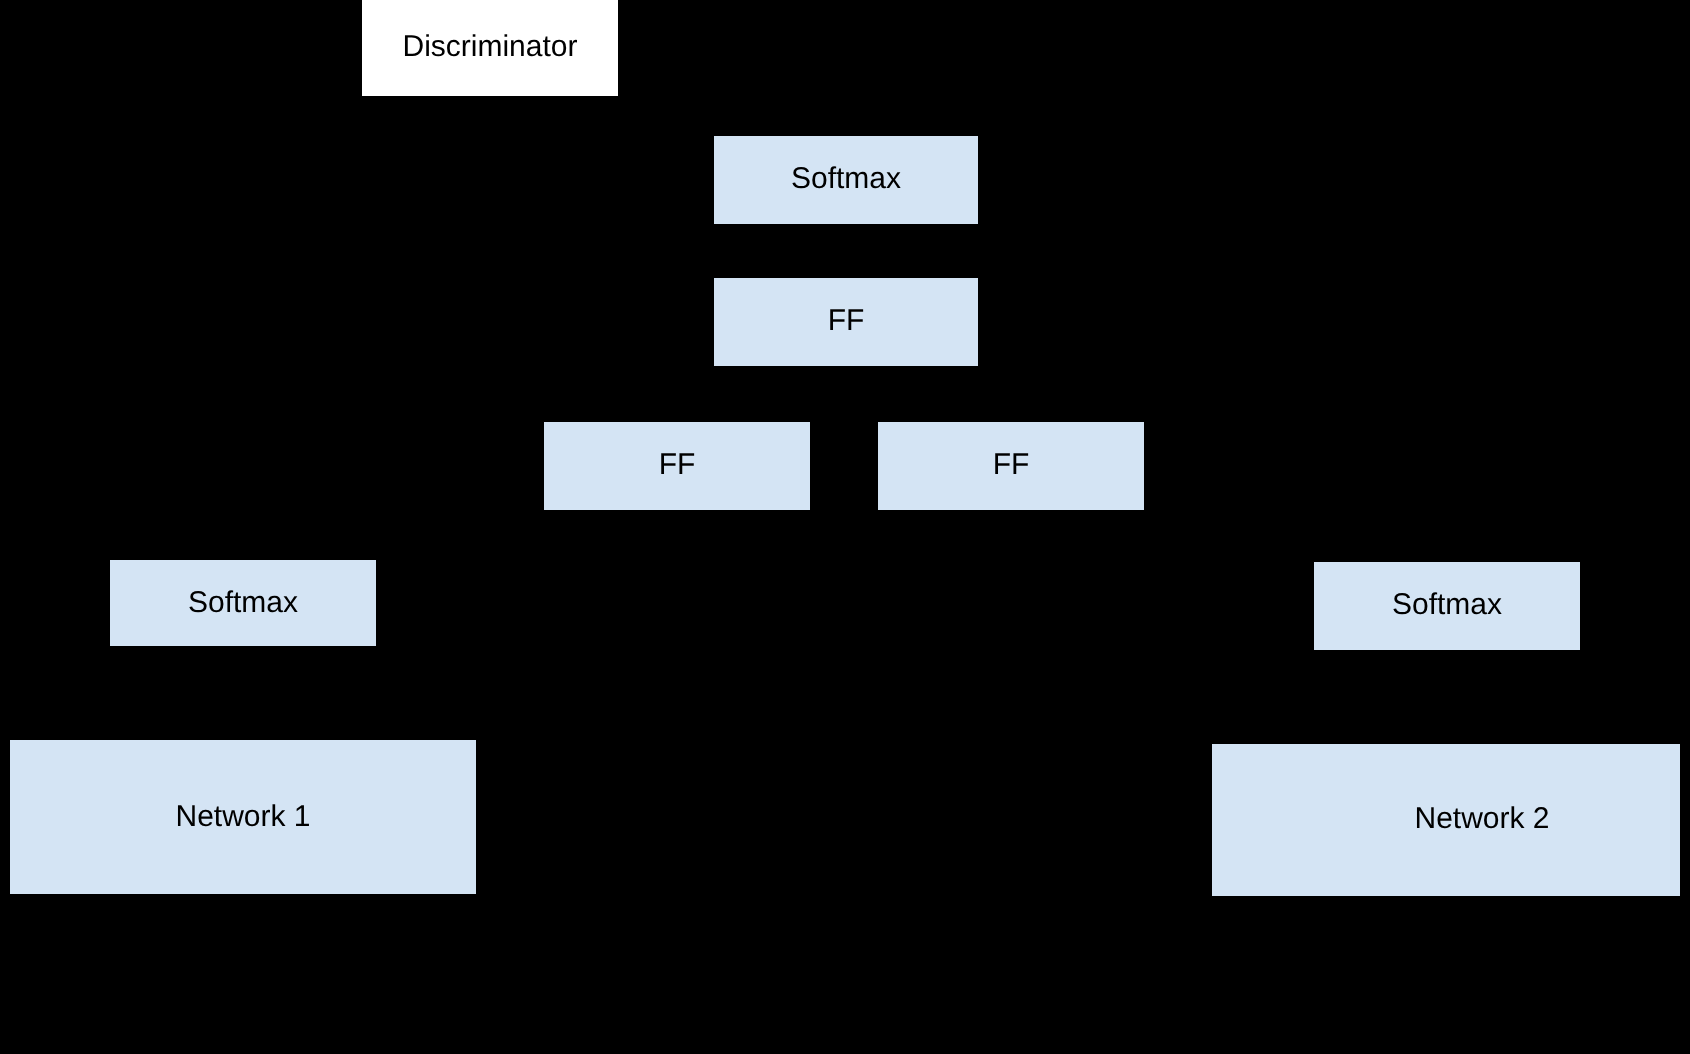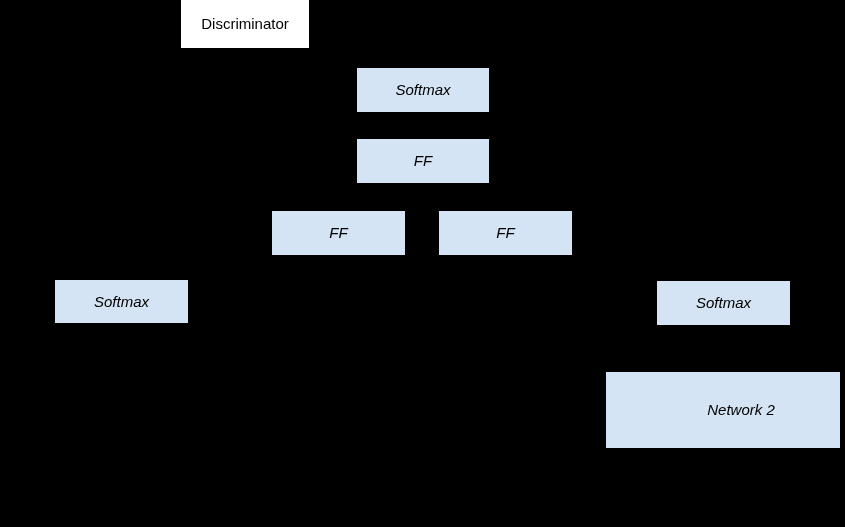--- a/index.html
+++ b/index.html
@@ -28,21 +28,20 @@
     color: #000000;
     line-height: 1.15;
     -webkit-font-smoothing: antialiased;
   }
   .node-label {
     display: block;
     white-space: nowrap;
   }
   .node--blue {
     background: #d4e4f4;
-    font-style: italic;
   }
   .node--white {
     background: #ffffff;
     justify-content: center;
   }
 </style>
 </head>
 <body>
 
 <div id="diagram-canvas" style="width: 845px; height: 527px; background: rgb(0, 0, 0);">
@@ -68,18 +67,21 @@
   </div>
 
   <div class="node node--blue" style="left: 55px; top: 280px; width: 133px; height: 43px; background: rgb(212, 228, 244); font-size: 15px;">
     <span class="node-label">Softmax</span>
   </div>
 
   <div class="node node--blue" style="left: 657px; top: 281px; width: 133px; height: 44px; background: rgb(212, 228, 244); font-size: 15px;">
     <span class="node-label">Softmax</span>
   </div>
 
+  <div class="node node--blue" style="left: 5px; top: 370px; width: 233px; height: 77px; background: rgb(212, 228, 244); font-size: 15px;">
+    <span class="node-label">Network 1</span>
+  </div>
 
   <div class="node node--blue" style="left: 606px; top: 372px; width: 234px; height: 76px; background: rgb(212, 228, 244); font-size: 15px; padding-left: 36px;">
     <span class="node-label">Network 2</span>
   </div>
 
 </div>
 
 </body></html>

